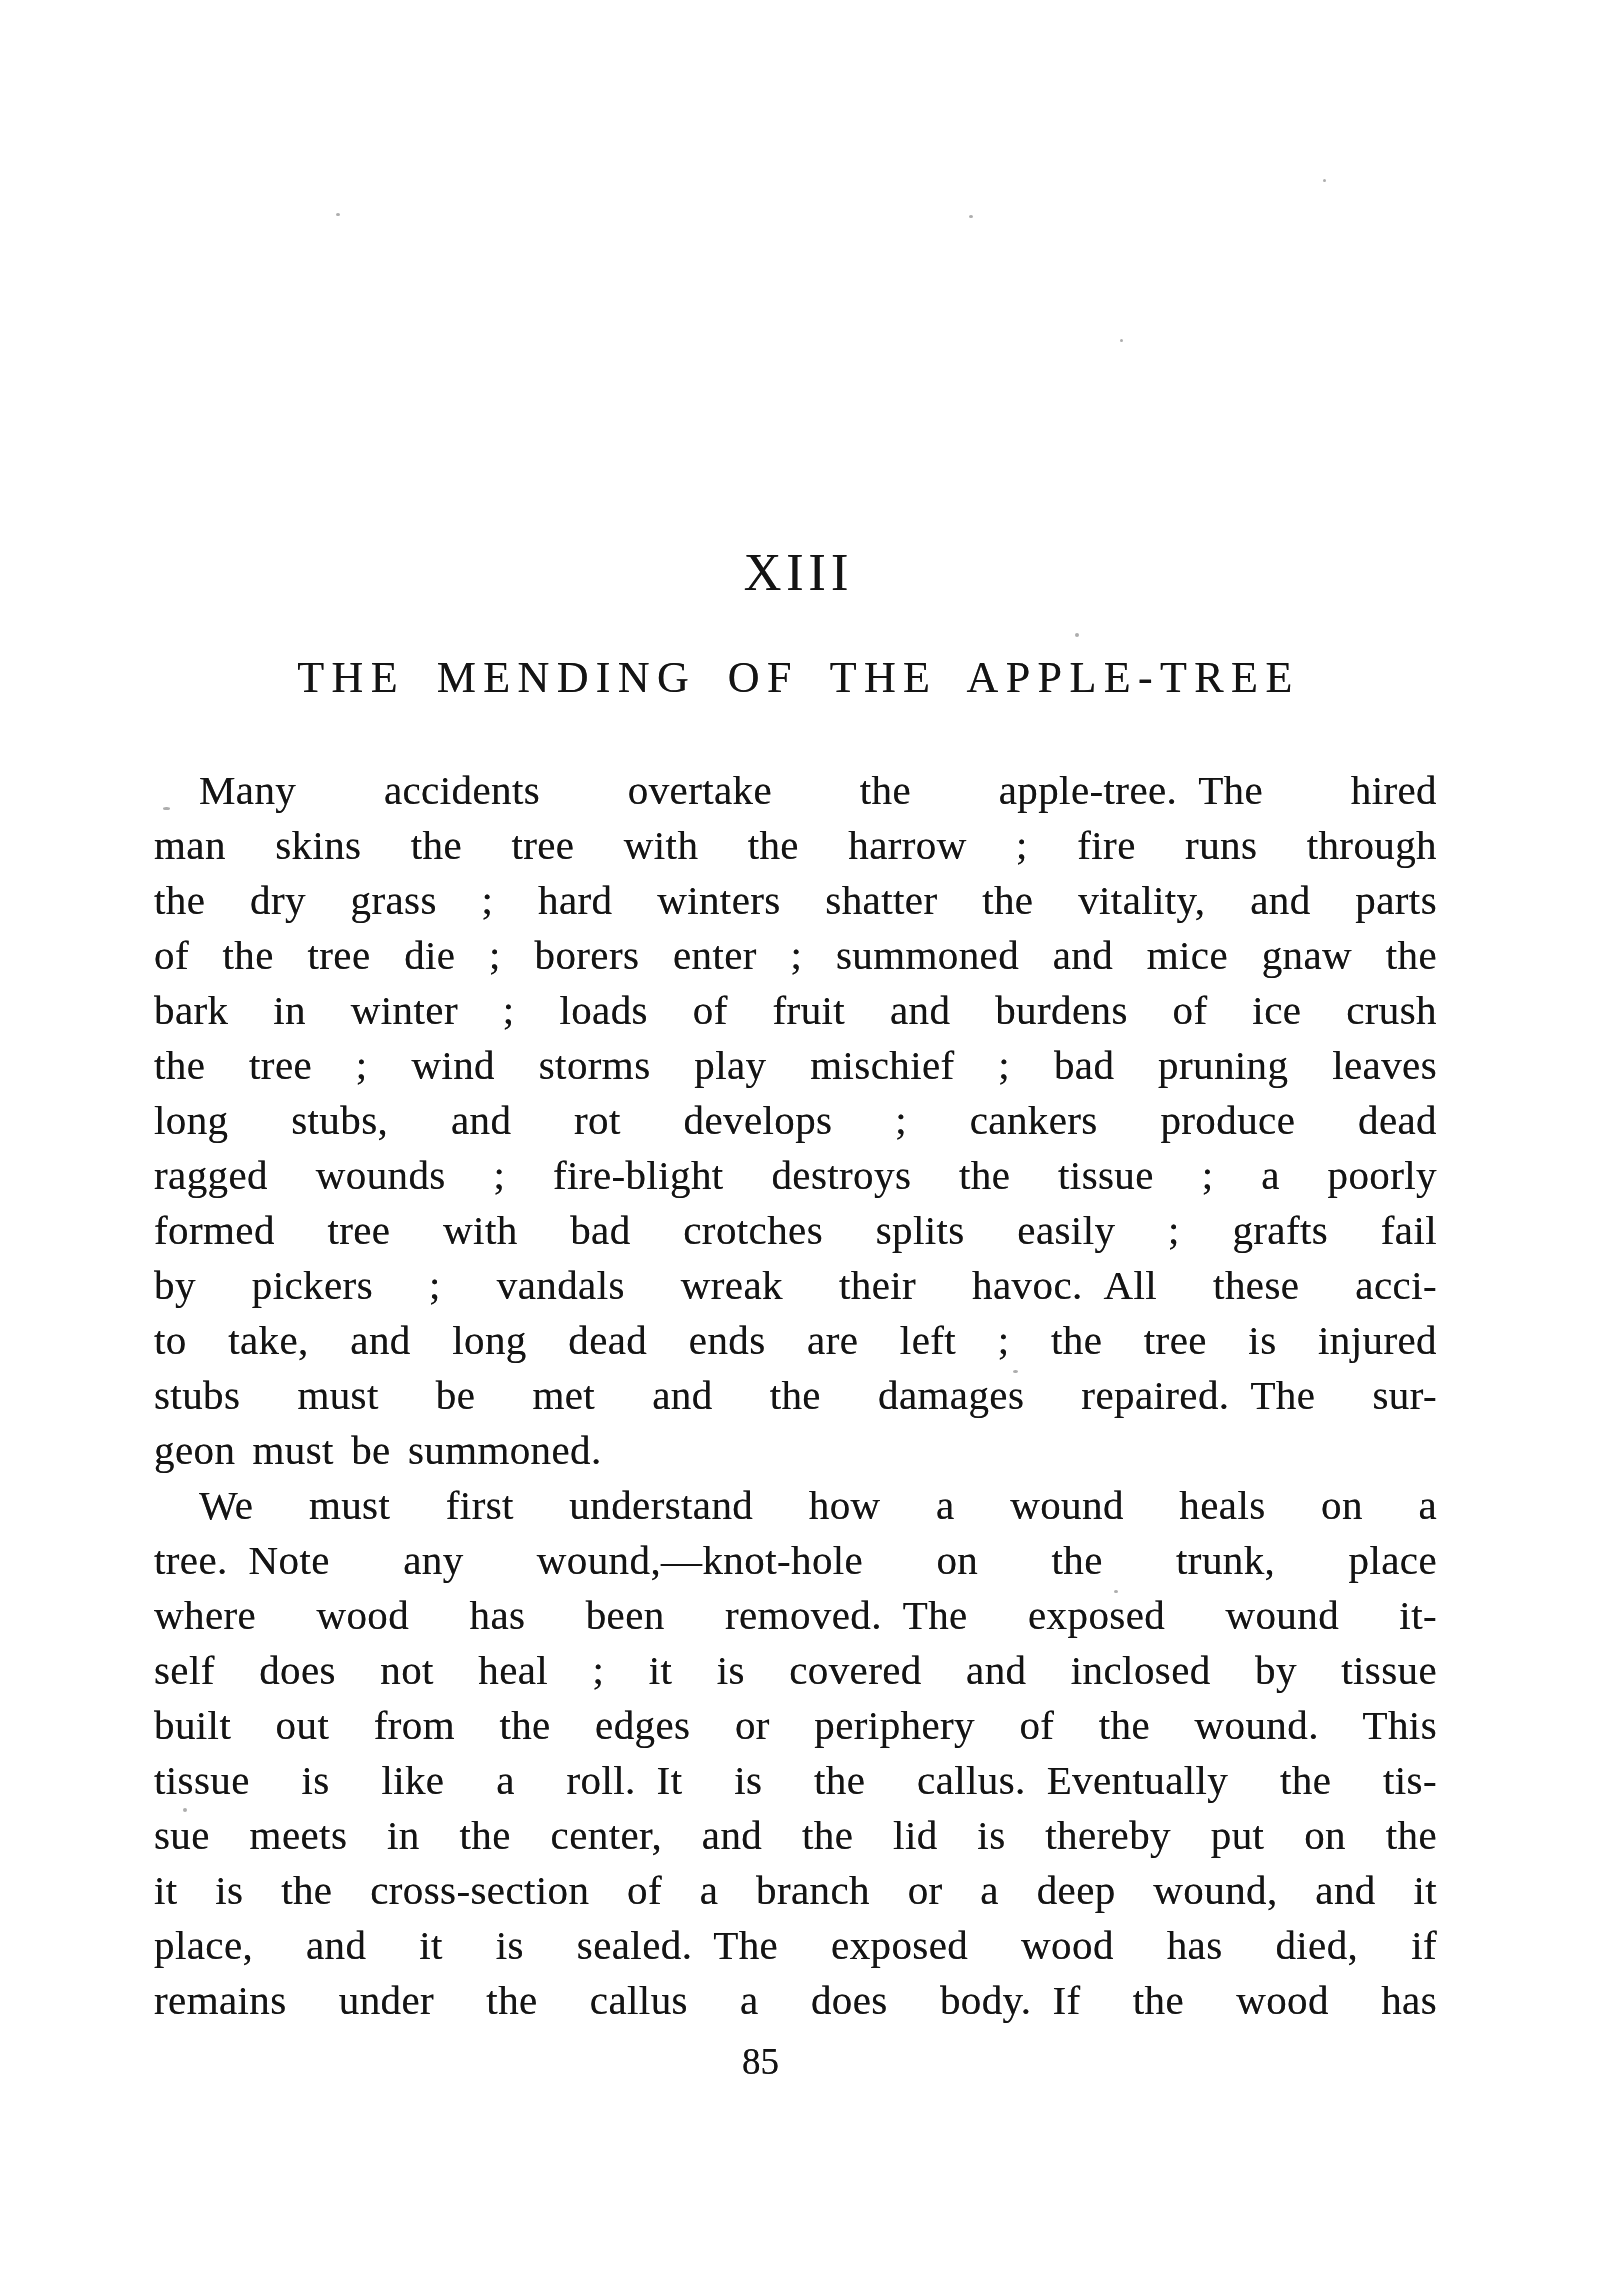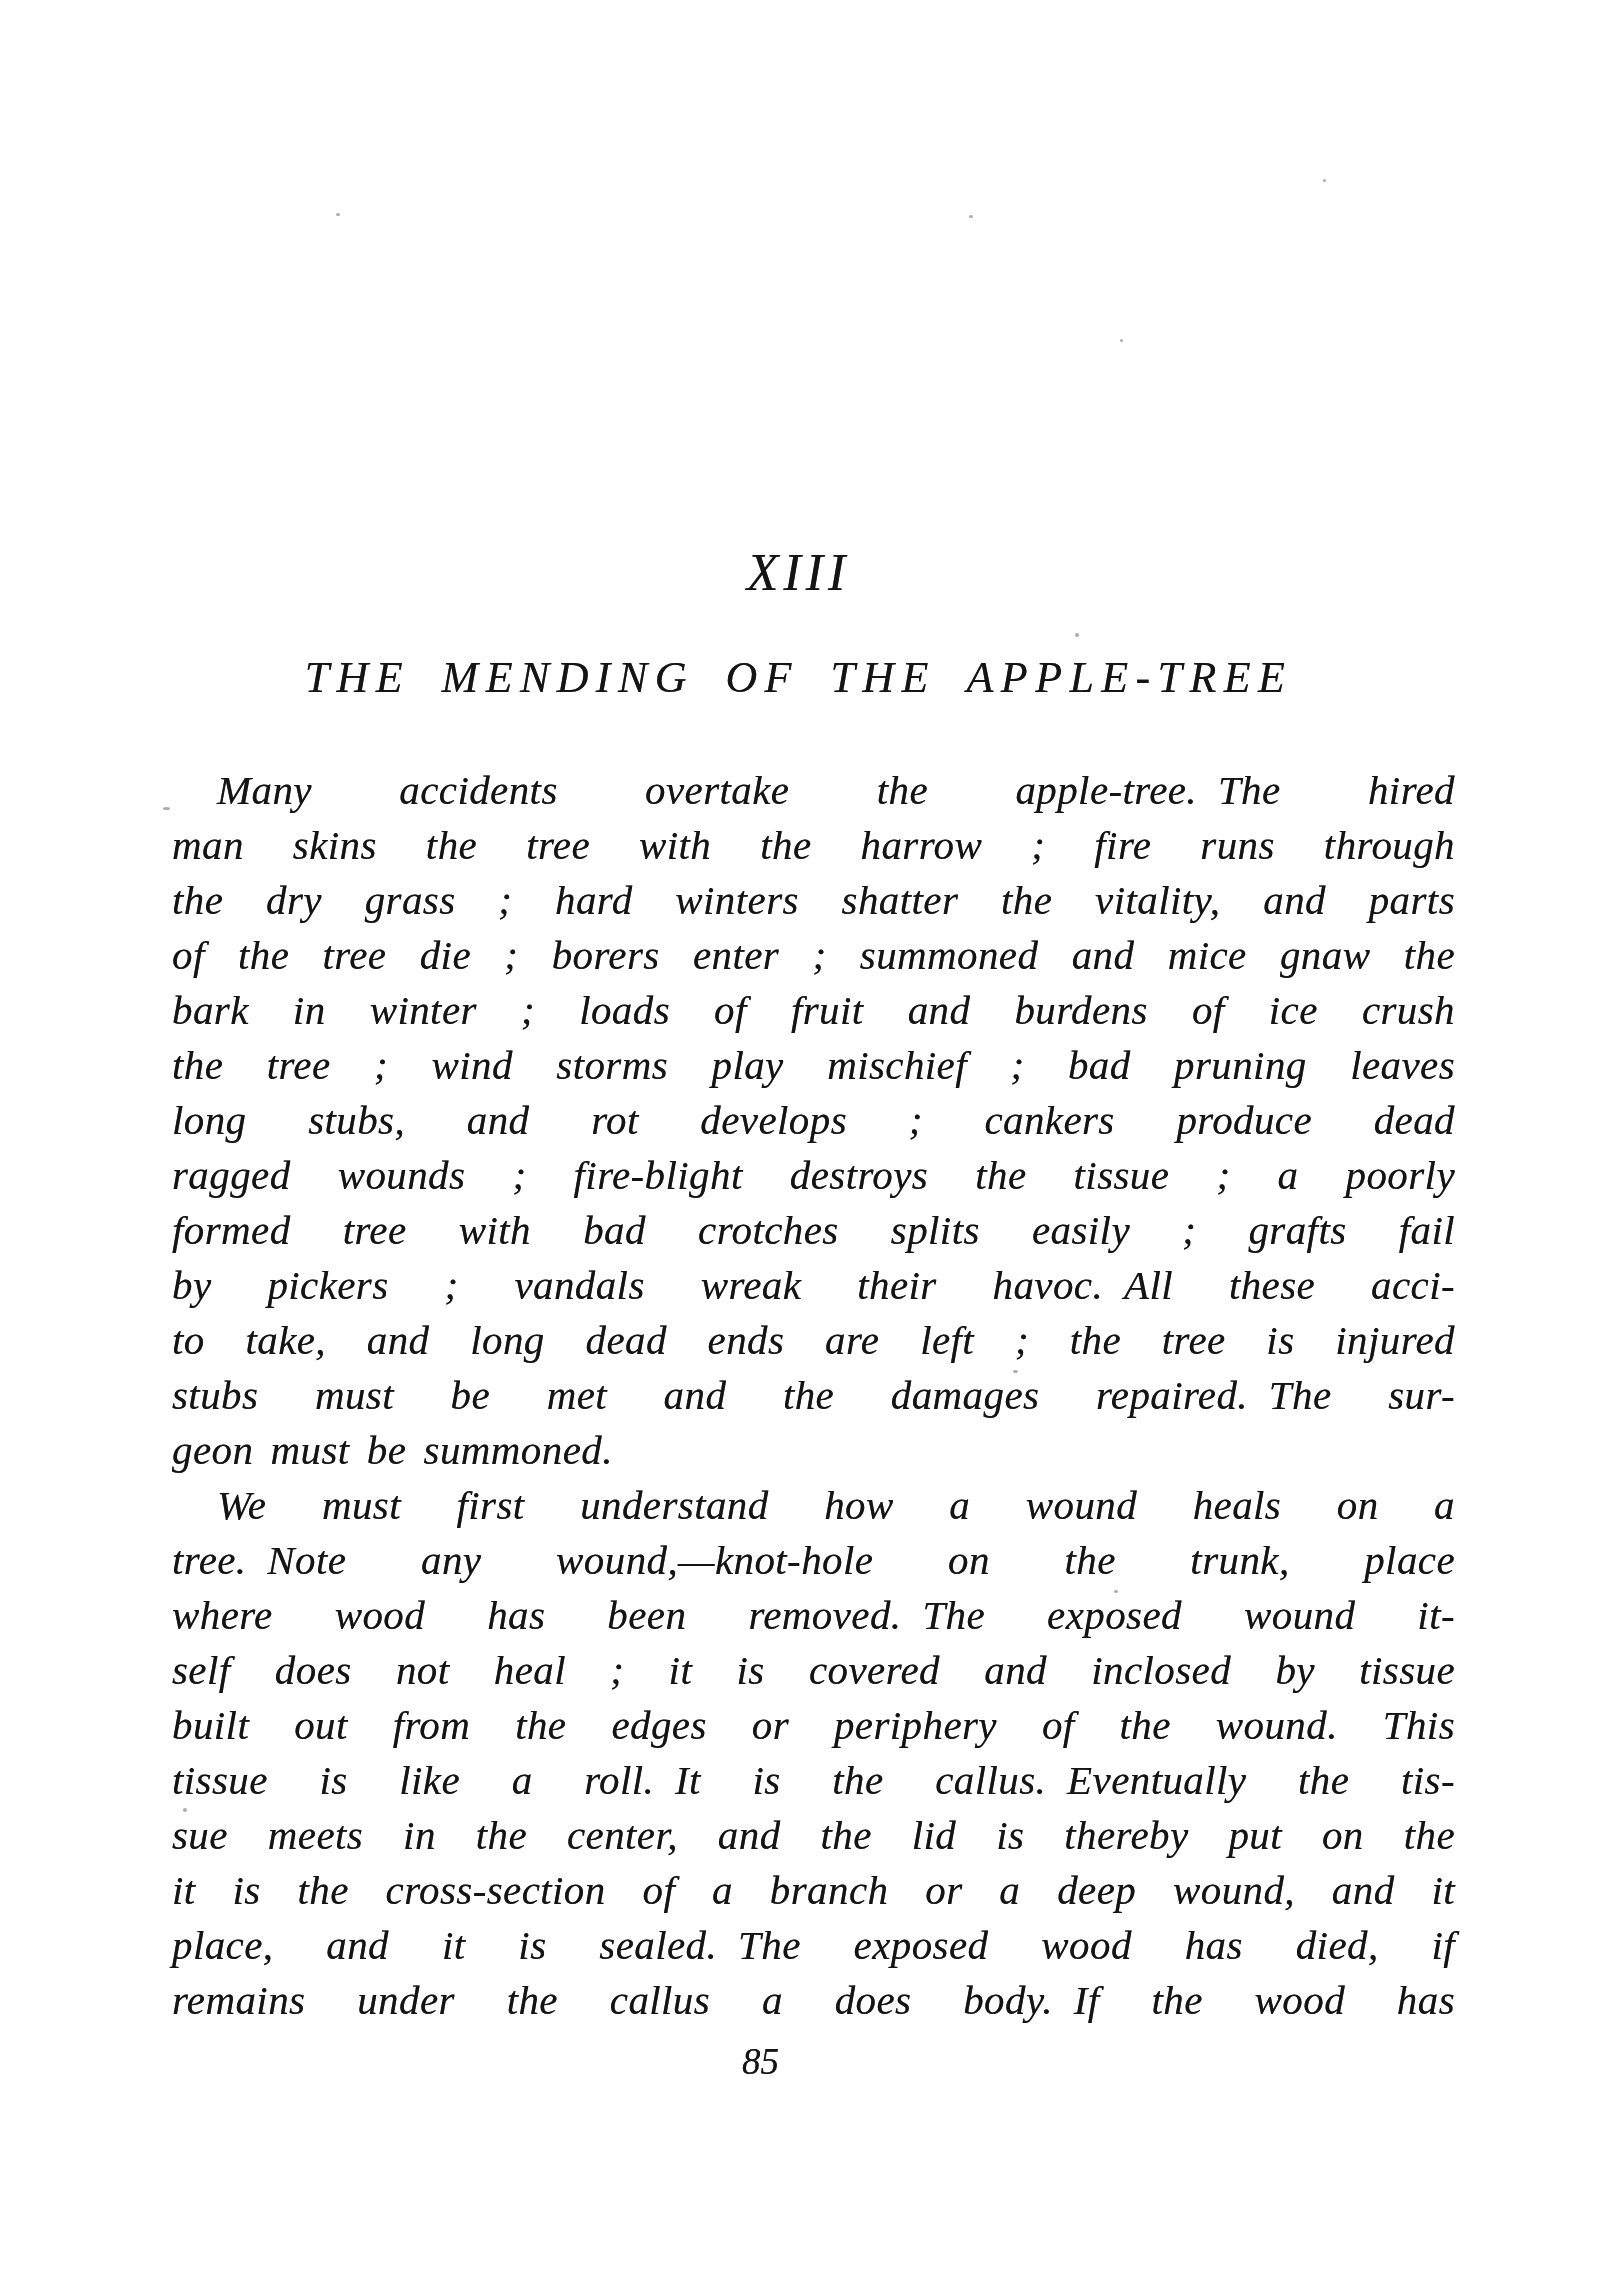--- a/index.html
+++ b/index.html
@@ -3,42 +3,41 @@
 <meta charset="utf-8">
 <style>
   html, body { margin: 0; padding: 0; }
   .page {
     position: relative;
     width: 1563px;
     height: 2284px;
     overflow: hidden;
     font-family: "Liberation Serif", "DejaVu Serif", serif;
     text-shadow: 0 0 0.5px rgba(0,0,0,0.65);
-    font-style: italic;
   }
   .chapter-number {
     position: absolute;
     left: 157px; top: 547px; width: 1283px;
     font-size: 52px; line-height: 52px;
     letter-spacing: 5px;
     text-align: center;
     white-space: nowrap;
   }
   .chapter-title {
     position: absolute;
     left: 157px; top: 655px; width: 1283px;
     font-size: 44px; line-height: 45px;
     letter-spacing: 7.4px;
     word-spacing: 13.2px;
     text-align: center;
     white-space: nowrap;
   }
   .body-text {
     position: absolute;
-    left: 172px; top: 763px; width: 1283px;
+    left: 154px; top: 763px; width: 1283px;
   }
   .line {
     height: 55px; line-height: 55px;
     font-size: 41px;
     letter-spacing: 0.4px;
     word-spacing: 6.6px;
     text-align: justify;
     text-align-last: justify;
   }
   .line.indent { text-indent: 45px; }

